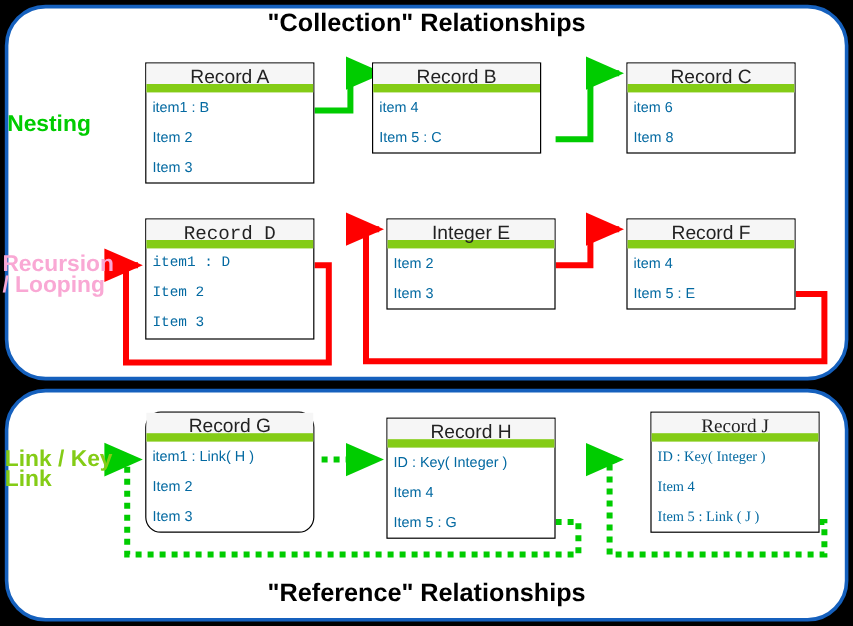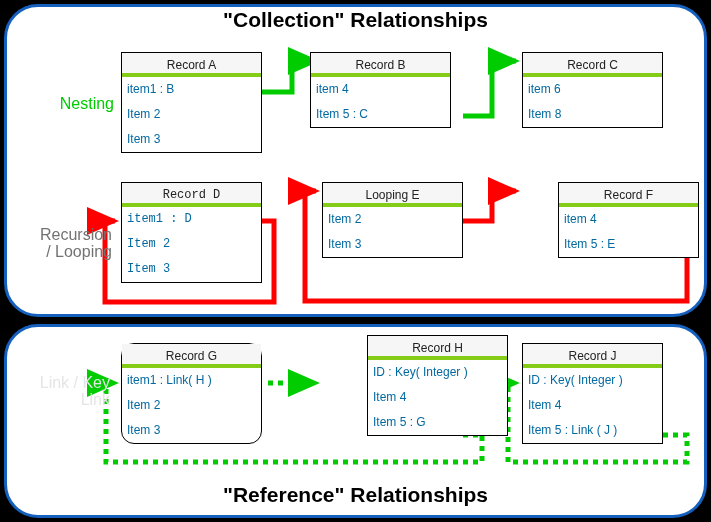--- a/index.html
+++ b/index.html
@@ -40,70 +40,70 @@
     font-weight: bold;
     color: #000000;
     letter-spacing: 0px;
   }
   #title-collection { left: 4px; top: 8px; }
   #title-reference  { left: 4px; top: 483px; }
 
   
   .side-label {
     position: absolute;
-    text-align: right;
-    font-size: 16px;
-    font-weight: normal;
+    text-align: left;
+    font-size: 19px;
+    font-weight: bold;
     line-height: 17px;
   }
   #label-nesting   { left: 6px; top: 95px;  width: 108px; color: #00cc00; }
-  #label-recursion { left: 2px; top: 226px; width: 110px; color: #737373; }
-  #label-link      { left: 4px; top: 374px; width: 106px; color: #e5e5e5; }
+  #label-recursion { left: 2px; top: 212px; width: 110px; color: #f9a8d4; }
+  #label-link      { left: 4px; top: 374px; width: 106px; color: #84cc16; }
 
   
   .record {
     position: absolute;
     width: 141px;
     border: 1px solid #000000;
     background: #ffffff;
     box-sizing: border-box;
   }
   .record-header {
     height: 24px;
     line-height: 24px;
     text-align: center;
-    font-size: 12px;
+    font-size: 16px;
     color: #222222;
     background: #f6f6f6;
-    border-bottom: 4px solid #84cc16;
+    border-bottom: 7px solid #84cc16;
     box-sizing: border-box;
   }
   .record-body { padding: 0; }
   .record-item {
     height: 25px;
     line-height: 25px;
     padding-left: 5px;
     font-size: 12px;
     color: #0369a1;
     white-space: nowrap;
     box-sizing: border-box;
   }
 
   
   #record-a { left: 121px; top: 52px; }
   #record-b { left: 310px; top: 52px; }
   #record-c { left: 522px; top: 52px; }
   
   #record-d { left: 121px; top: 182px; font-family: Liberation Mono, monospace; }
   #record-e { left: 322px; top: 182px; }
-  #record-f { left: 522px; top: 182px; margin-left: 36px; }
+  #record-f { left: 522px; top: 182px; }
   
   #record-g { left: 121px; top: 343px; border-radius: 13px; }
-  #record-h { left: 322px; top: 335px; margin-left: 45px; }
-  #record-j { left: 522px; top: 343px; }
+  #record-h { left: 322px; top: 348px; }
+  #record-j { left: 542px; top: 343px; font-family: Liberation Serif, serif; }
 
   
   #connectors {
     position: absolute;
     left: 0; top: 0;
     width: 711px; height: 522px;
     pointer-events: none;
   }
 </style>
 </head>
@@ -190,21 +190,21 @@
   <div class="record" id="record-d">
     <div class="record-header">Record D</div>
     <div class="record-body">
       <div class="record-item">item1 : D</div>
       <div class="record-item">Item 2</div>
       <div class="record-item">Item 3</div>
     </div>
   </div>
 
   <div class="record" id="record-e">
-    <div class="record-header">Looping E</div>
+    <div class="record-header">Integer E</div>
     <div class="record-body">
       <div class="record-item">Item 2</div>
       <div class="record-item">Item 3</div>
     </div>
   </div>
 
   <div class="record" id="record-f">
     <div class="record-header">Record F</div>
     <div class="record-body">
       <div class="record-item">item 4</div>

